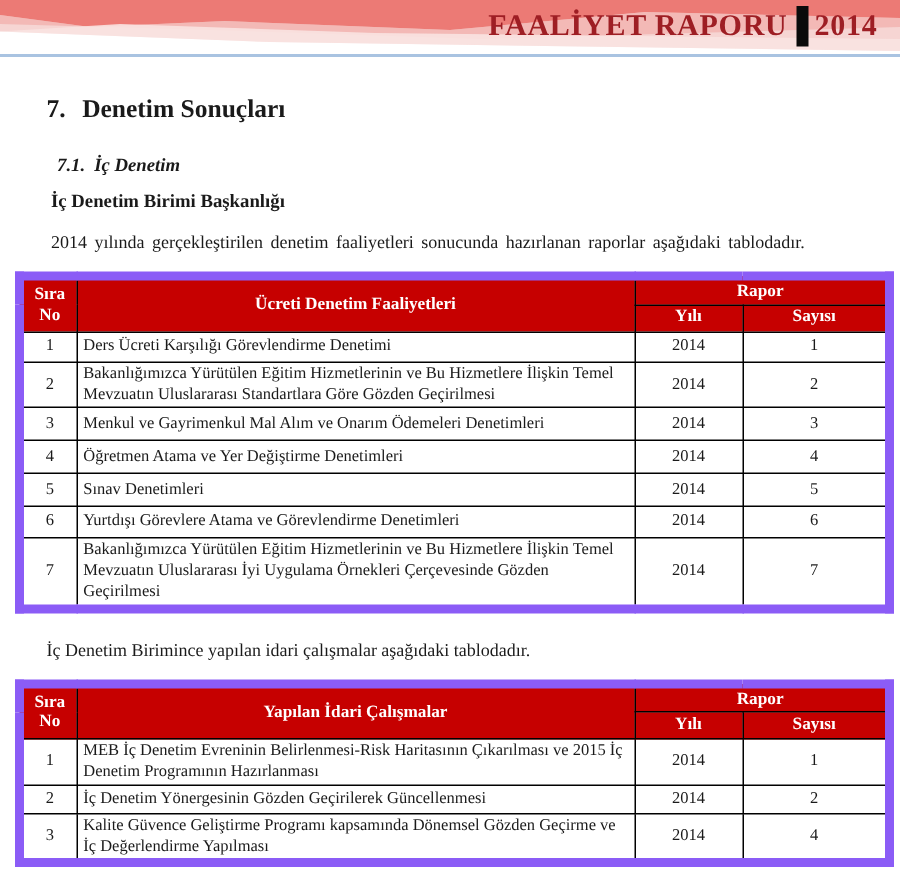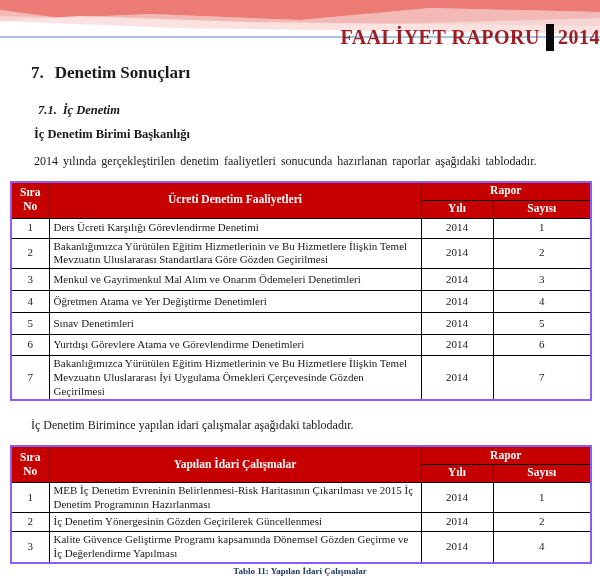--- a/index.html
+++ b/index.html
@@ -10,22 +10,22 @@
     overflow: hidden;
     background: #ffffff;
     font-family: "Liberation Serif", "DejaVu Serif", serif;
     color: #1a1a1a;
   }
 
   
   .banner { position: relative; width: 600px; height: 36px; }
   .banner svg { display: block; }
   .banner-title {
-    position: absolute; top: 4px; right: 0;
-    display: flex; align-items: center; margin-top: 20px;
+    position: absolute; top: 4px; right: 15px;
+    display: flex; align-items: center;
   }
   .banner-title .t {
     font-weight: bold; font-size: 20px; letter-spacing: 0.5px;
     color: #9E1E24; font-family: "Liberation Serif", serif;
     white-space: nowrap;
   }
   .title-bar { width: 8px; height: 27px; background: #0a0a0a; margin: 0 4px 0 6px; }
   .banner-rule { width: 600px; height: 2px; background: #A9C3E1; }
 
   
@@ -38,21 +38,21 @@
   .para {
     font-size: 12px; line-height: 15px; text-align: justify;
     margin: 12px 0 0 16px; text-indent: 8px; word-spacing: 2px; font-family: Liberation Serif, serif;
   }
   .para2 { margin-top: 17px; text-indent: 5px; word-spacing: normal; }
 
   
   table.rpt {
     border-collapse: collapse;
     width: 580px; margin-top: 12px;
-    border: 2px solid #8b5cf6;
+    border: 6px solid #8b5cf6;
     table-layout: fixed;
   }
   table.rpt th, table.rpt td { border: 1px solid #000; padding: 1px 4px; }
   table.rpt th {
     background: #C60000; color: #ffffff;
     font-weight: bold; font-size: 11.5px; text-align: center;
     line-height: 1.2;
   }
   table.rpt td { font-size: 11px; line-height: 1.25; vertical-align: middle; }
   td.c { text-align: center; }

